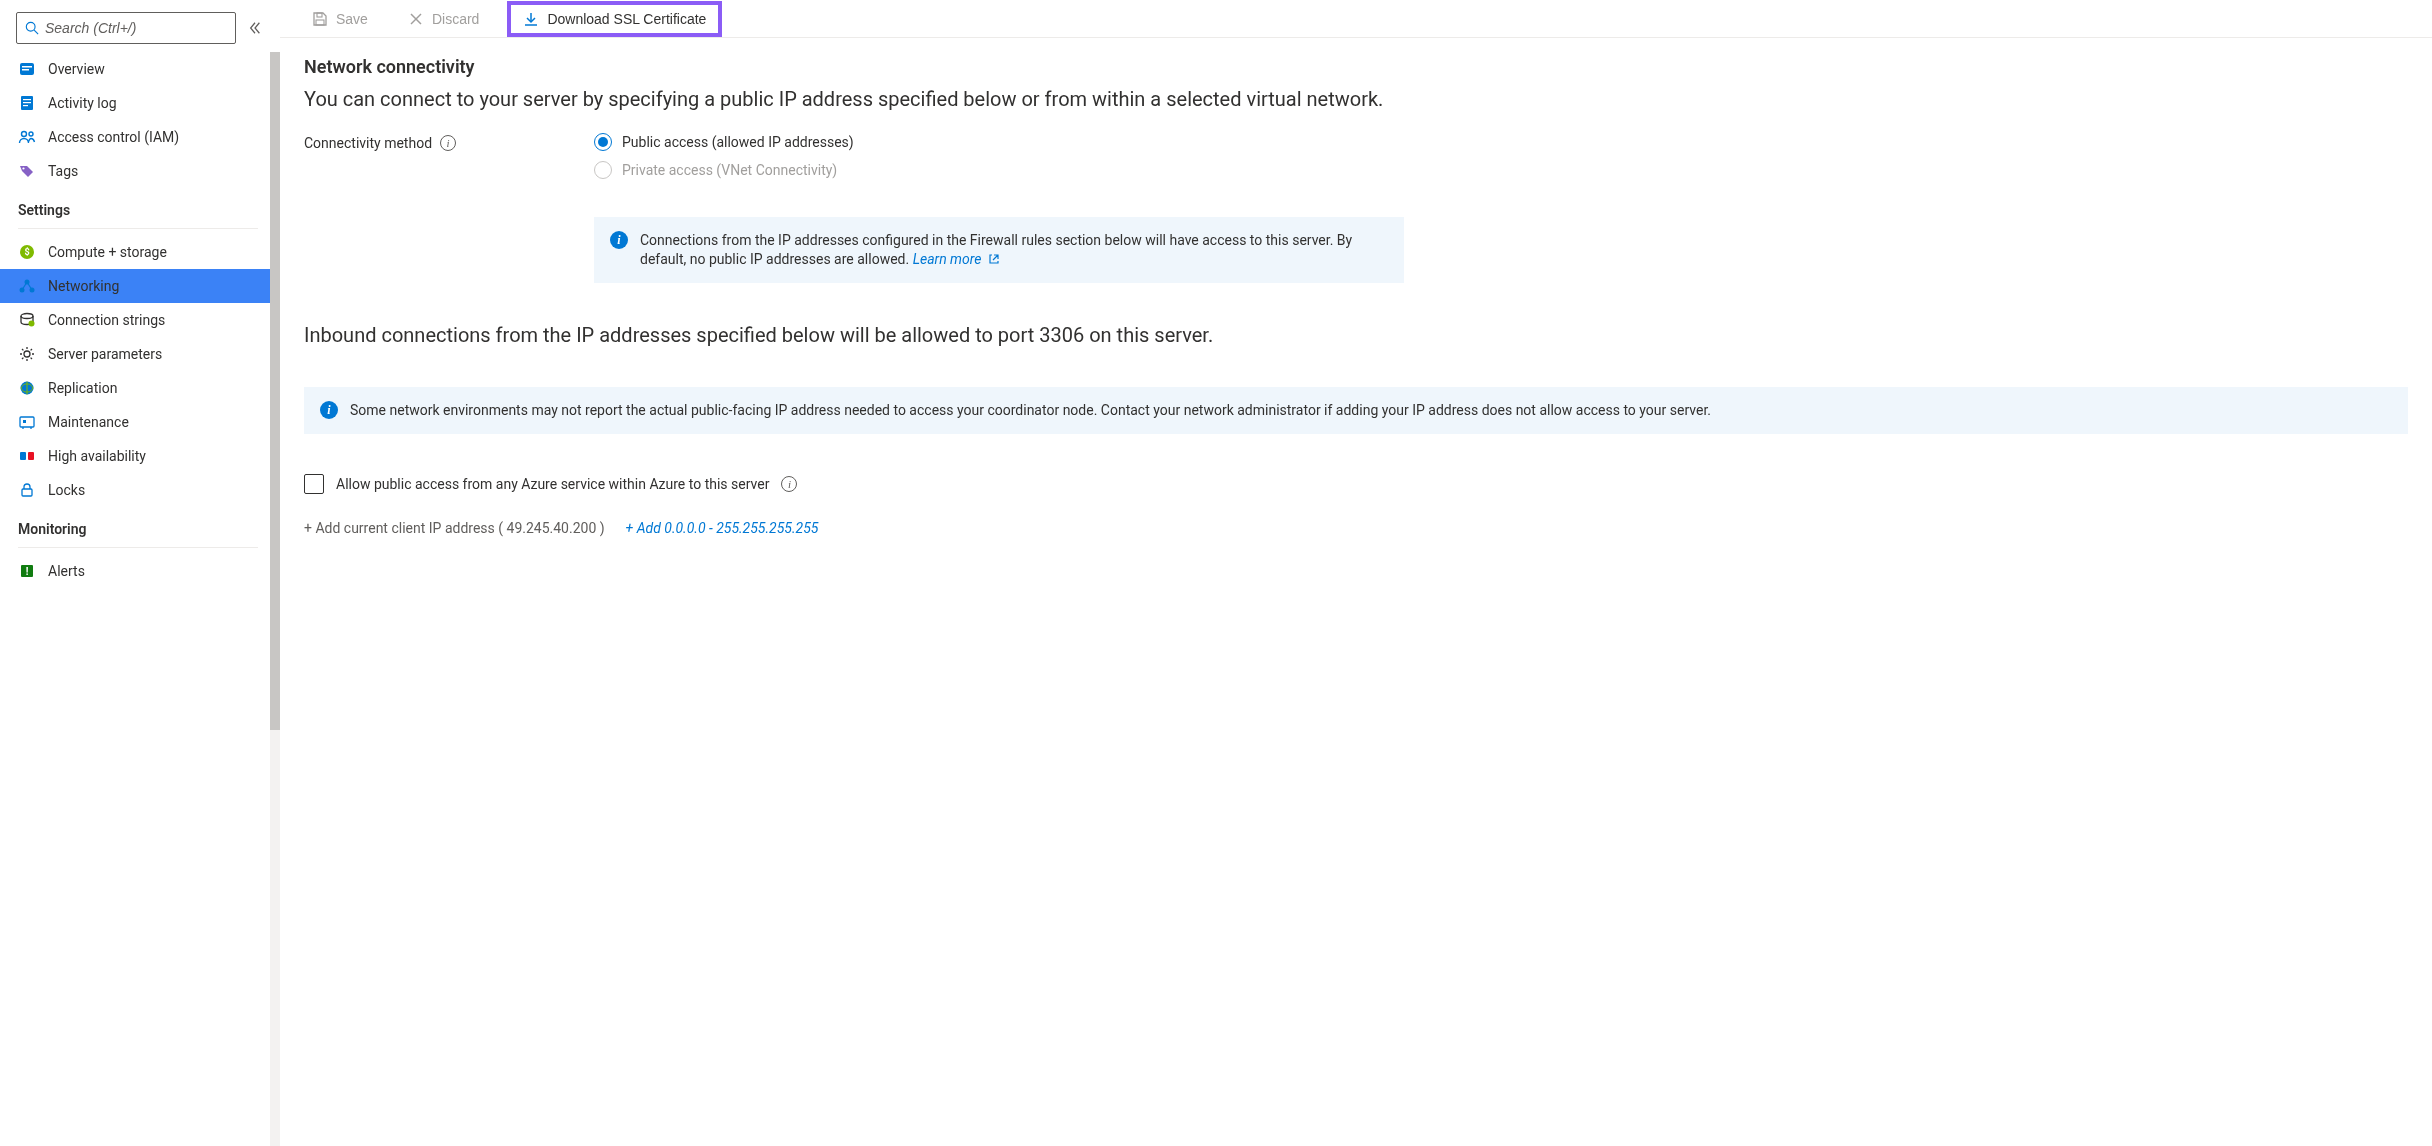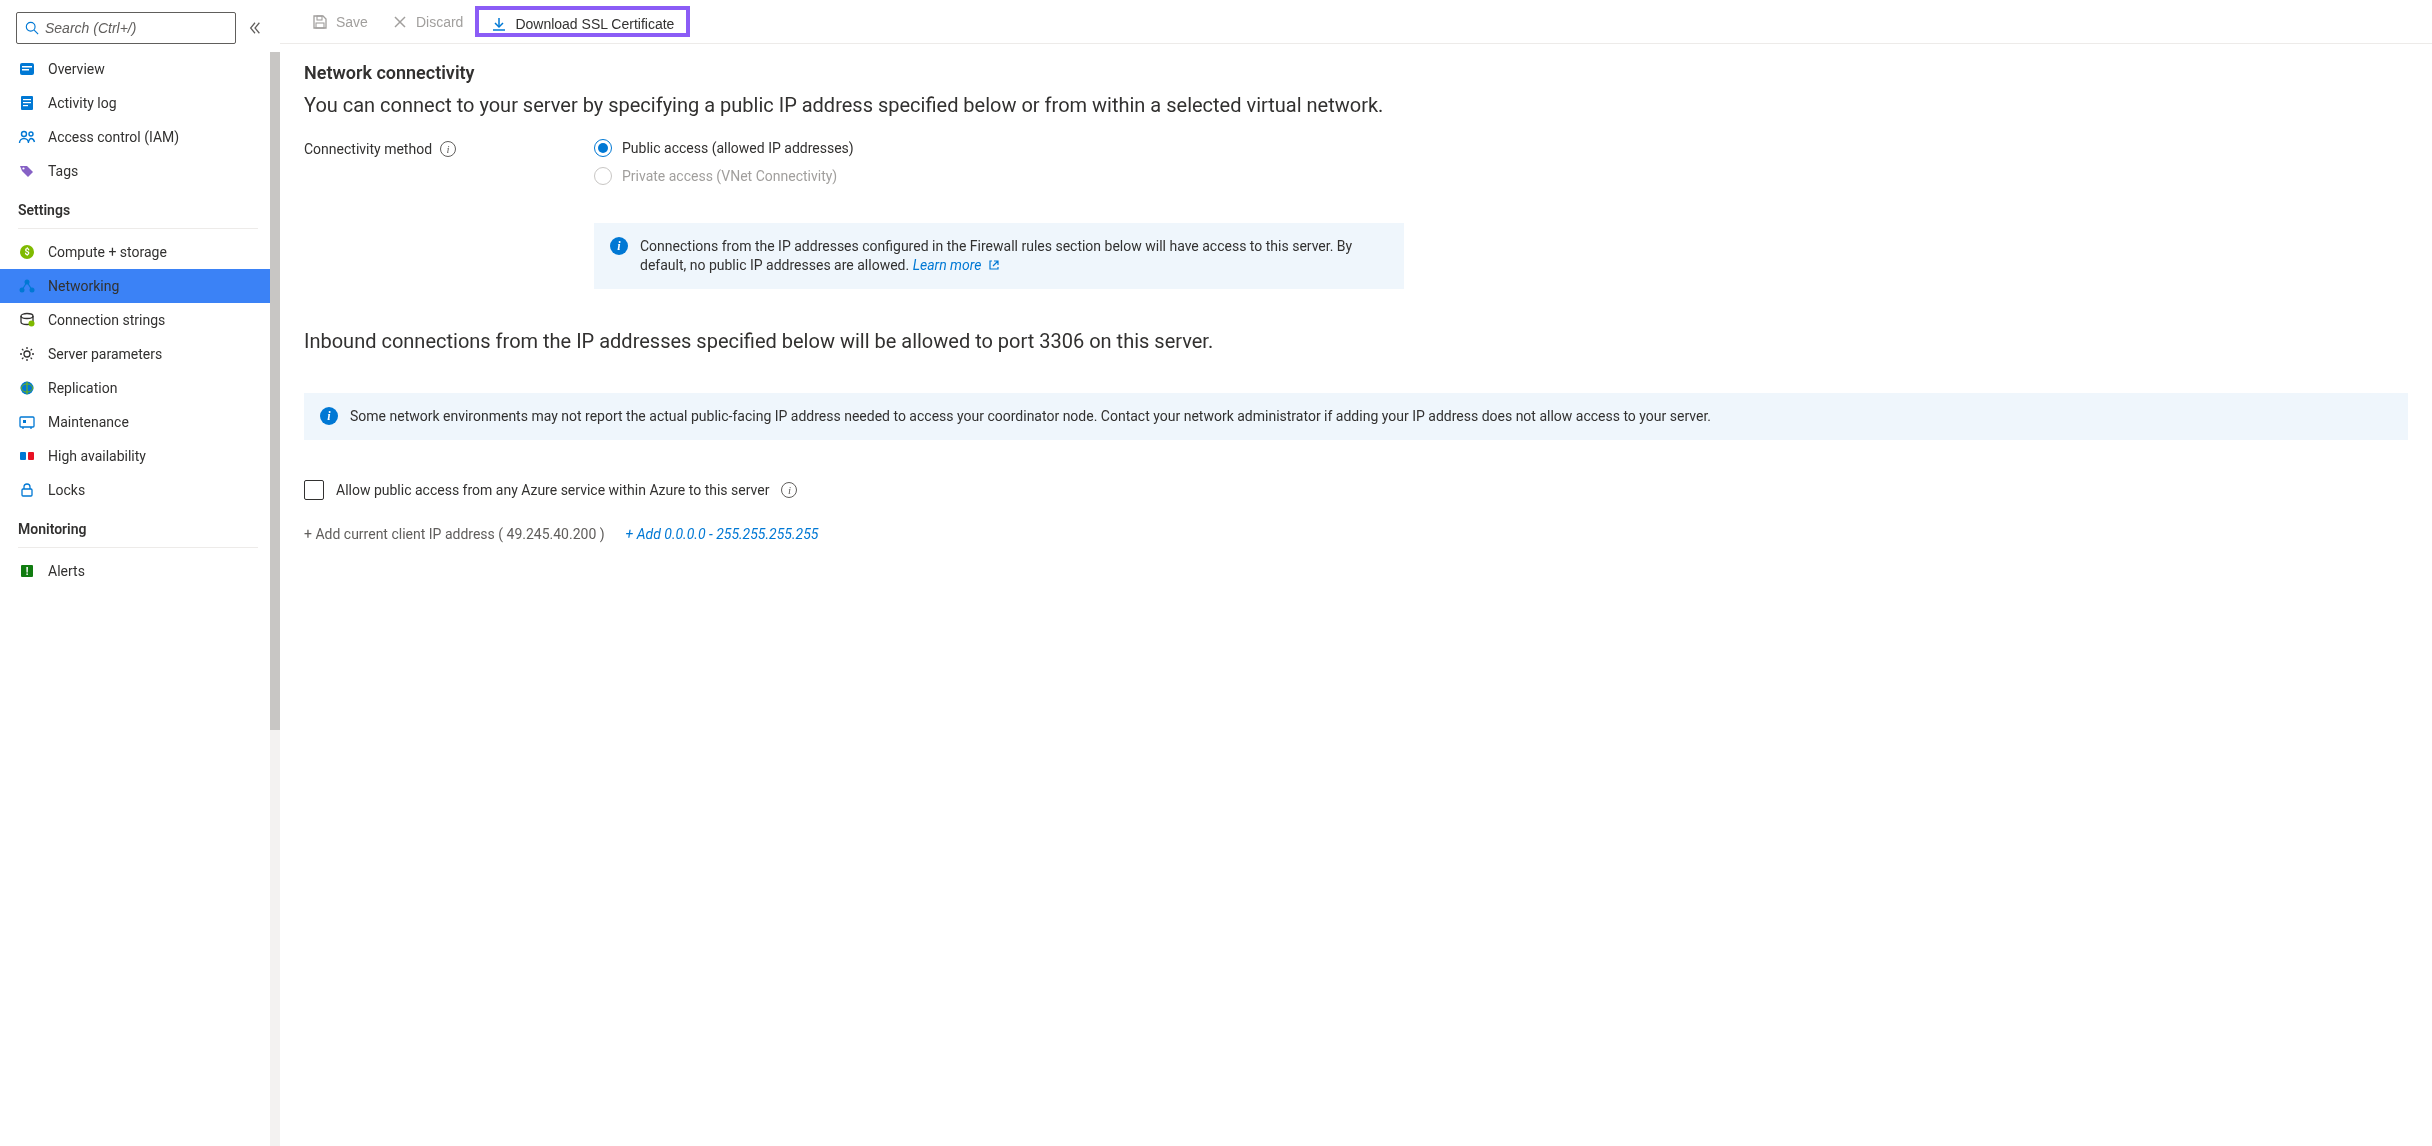--- a/index.html
+++ b/index.html
@@ -97,24 +97,25 @@
   }
   
   .main {
     flex: 1;
     display: flex;
     flex-direction: column;
     overflow: hidden;
   }
   .toolbar {
     display: flex;
+    align-items: center;
     padding: 6px 20px;
     border-bottom: 1px solid #edebe9;
-    gap: 0;
-    height: 44px;
+    gap: 16px;
+    height: 38px;
   }
   .toolbar-btn {
     display: inline-flex;
     align-items: center;
     gap: 8px;
     padding: 6px 12px;
     cursor: pointer;
     font-size: 14px;
     color: #a19f9d;
     background: transparent;

